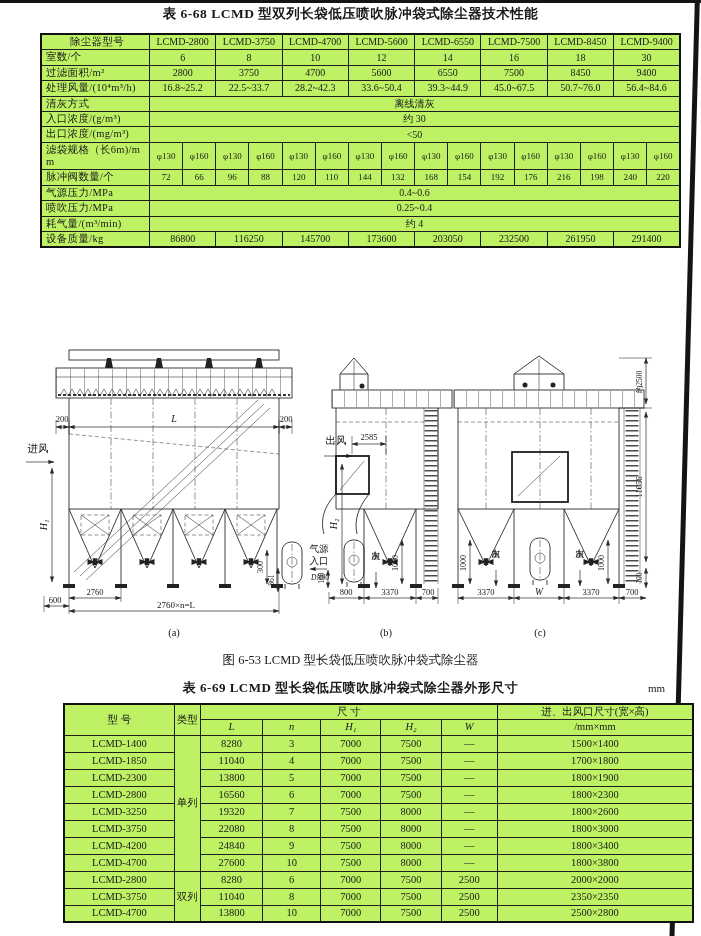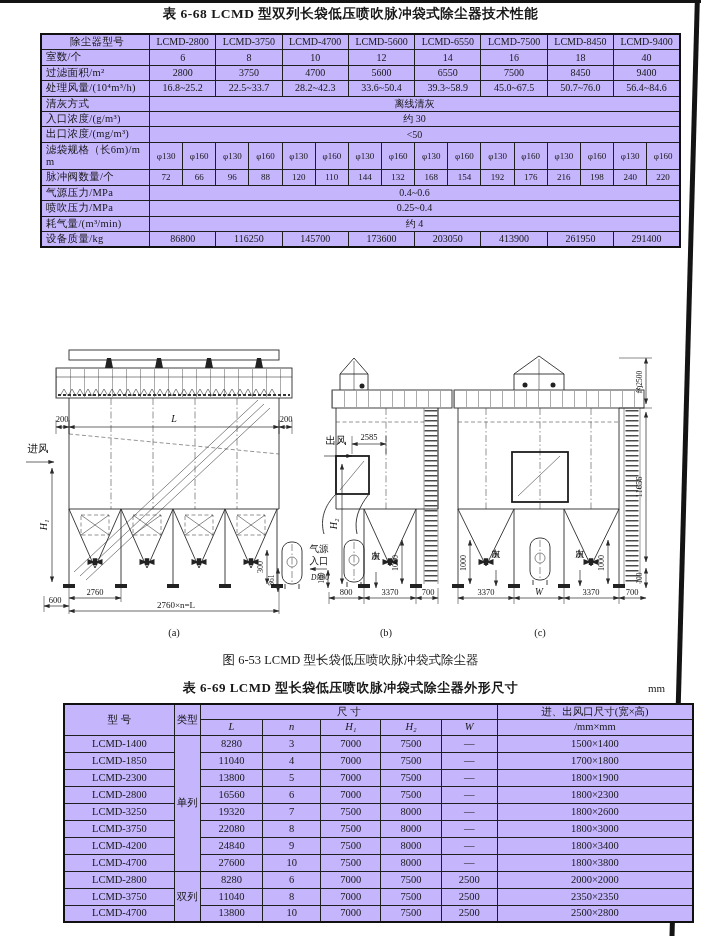--- a/index.html
+++ b/index.html
@@ -4,21 +4,21 @@
 <style>
   * { margin:0; padding:0; box-sizing:border-box; }
   html,body { width:701px; height:936px; background:#fff; overflow:hidden; }
   body { position:relative; font-family:"Liberation Serif","DejaVu Serif",serif; color:#181818; }
   .scan-top { position:absolute; top:0; left:0; width:701px; height:3px; background:#141414; }
   .scan-right { position:absolute; top:-6px; left:695px; width:5px; height:952px; background:#141414;
                 transform-origin:2px 0; transform:rotate(1.55deg); }
   .ttl { position:absolute; width:701px; text-align:center; font-weight:bold; font-size:13.5px; letter-spacing:.5px; }
   .cap { position:absolute; width:701px; text-align:center; font-size:12.5px; }
   .unit-mm { position:absolute; font-size:11px; }
-  table { border-collapse:collapse; table-layout:fixed; background:#c4b5fd; }
+  table { border-collapse:collapse; table-layout:fixed; background:#bef264; }
   td,th { border:1px solid #1f1f1f; font-weight:normal; text-align:center; vertical-align:middle;
           padding:1px 1px; line-height:1.18; overflow:hidden; }
   #t68 { position:absolute; left:40px; top:33px; width:641px; border:2px solid #111; font-size:10px; }
   #t68 td.lbl { text-align:left; padding-left:4px; font-size:10.5px; letter-spacing:.3px; word-break:break-all; }
   #t68 td { word-break:break-all; }
   #t69 { position:absolute; left:42px; top:703px; width:631px; border:2px solid #111; font-size:10.5px;margin-left:21px; }
   #t69 td { height:17px; }
   #t69 th { font-size:10.5px; }
   .vtext { word-break:break-all; line-height:1.5; font-size:10.5px; padding:0 2px; }
   .it { font-style:italic; font-family:"Liberation Serif",serif; }
@@ -64,40 +64,40 @@
   </tr>
   <tr>
     <td class="lbl">室数/个</td>
     <td colspan="2">6</td>
     <td colspan="2">8</td>
     <td colspan="2">10</td>
     <td colspan="2">12</td>
     <td colspan="2">14</td>
     <td colspan="2">16</td>
     <td colspan="2">18</td>
-    <td colspan="2">40</td>
+    <td colspan="2">30</td>
   </tr>
   <tr>
     <td class="lbl">过滤面积/m²</td>
     <td colspan="2">2800</td>
     <td colspan="2">3750</td>
     <td colspan="2">4700</td>
     <td colspan="2">5600</td>
     <td colspan="2">6550</td>
     <td colspan="2">7500</td>
     <td colspan="2">8450</td>
     <td colspan="2">9400</td>
   </tr>
   <tr>
     <td class="lbl">处理风量/(10⁴m³/h)</td>
     <td colspan="2">16.8~25.2</td>
     <td colspan="2">22.5~33.7</td>
     <td colspan="2">28.2~42.3</td>
     <td colspan="2">33.6~50.4</td>
-    <td colspan="2">39.3~58.9</td>
+    <td colspan="2">39.3~44.9</td>
     <td colspan="2">45.0~67.5</td>
     <td colspan="2">50.7~76.0</td>
     <td colspan="2">56.4~84.6</td>
   </tr>
   <tr>
     <td class="lbl">清灰方式</td>
     <td colspan="16">离线清灰</td>
   </tr>
   <tr>
     <td class="lbl">入口浓度/(g/m³)</td>
@@ -157,21 +157,21 @@
     <td class="lbl">耗气量/(m³/min)</td>
     <td colspan="16">约 4</td>
   </tr>
   <tr>
     <td class="lbl">设备质量/kg</td>
     <td colspan="2">86800</td>
     <td colspan="2">116250</td>
     <td colspan="2">145700</td>
     <td colspan="2">173600</td>
     <td colspan="2">203050</td>
-    <td colspan="2">413900</td>
+    <td colspan="2">232500</td>
     <td colspan="2">261950</td>
     <td colspan="2">291400</td>
   </tr>
 </tbody>
   </table>
 
 <svg id="fig" width="664" height="300" viewBox="0 0 664 300">
   <defs>
     <marker id="ar" markerWidth="9" markerHeight="7" refX="8" refY="3" orient="auto-start-reverse">
       <path d="M0 0 L8.5 3 L0 6 Z" fill="#2a2a2a"></path>

